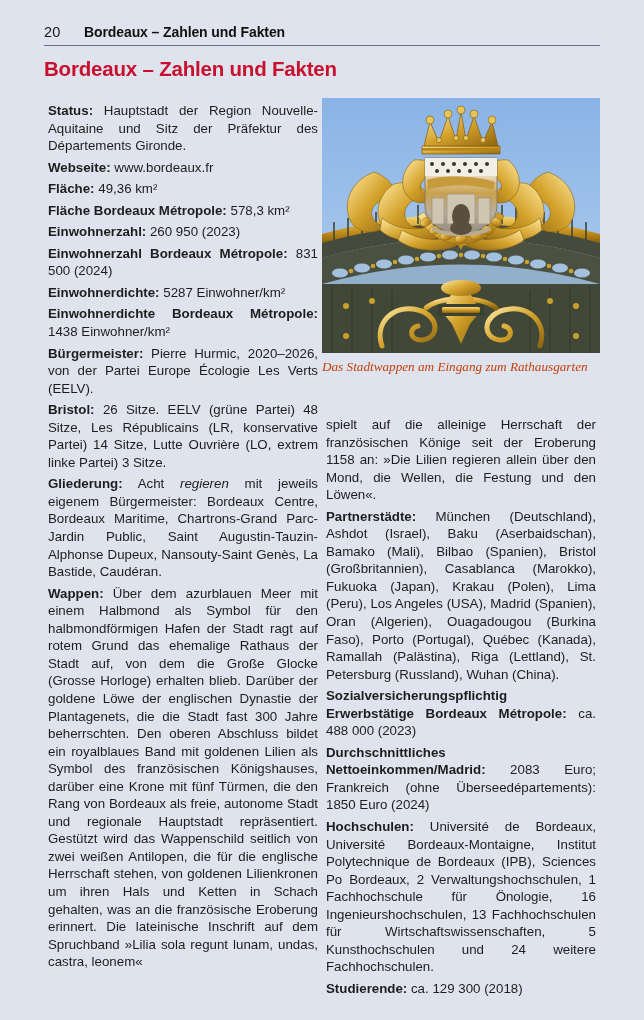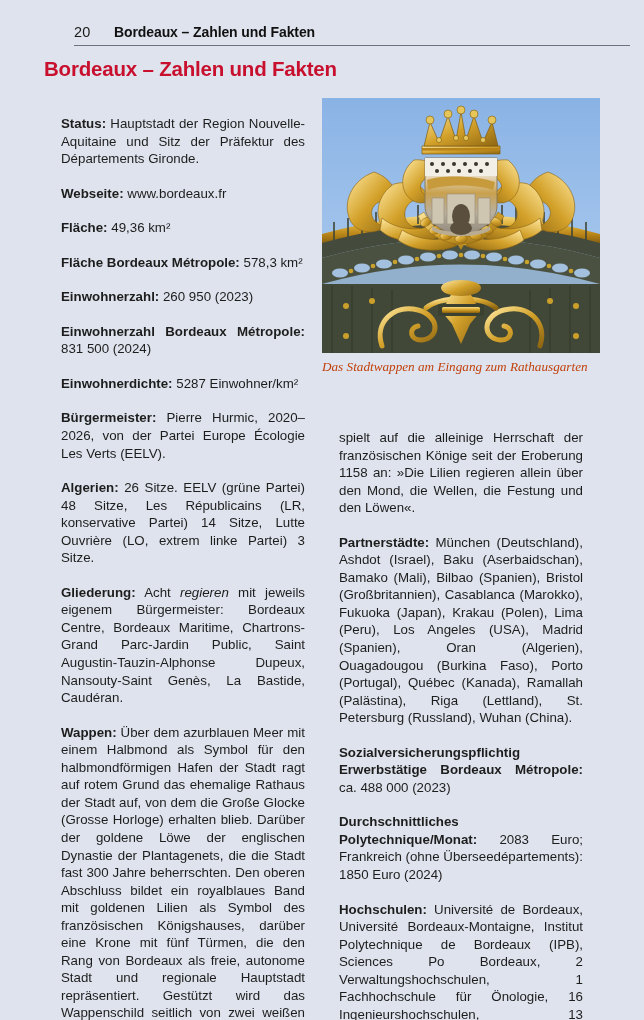--- a/index.html
+++ b/index.html
@@ -11,21 +11,20 @@
     overflow:hidden;
   }
   .page{position:relative;width:644px;height:1020px;box-sizing:border-box;}
 
   
   .runhead{
     position:absolute;left:44px;top:24px;width:556px;
     display:flex;align-items:flex-end;
     padding-bottom:5px;
     border-bottom:1px solid #6d7184;
-    margin-left:30px;
   }
   .runhead .folio{
     font-size:14.5px;font-weight:400;color:#1a1a1a;letter-spacing:.2px;
     width:40px;
   }
   .runhead .rh-title{
     font-size:14px;font-weight:700;color:#111;letter-spacing:-0.1px;
   }
 
   
@@ -42,21 +41,21 @@
     font-size:13.3px;
     line-height:17.55px;
     text-align:justify;
     text-justify:inter-word;
     hyphens:manual;
     color:#1d1d1d;
   }
   .col-left{left:44px;top:98px;}
   .col-right{left:322px;top:412px;width:278px;}
 
-  .col p{margin:17px;}
+  .col p{margin:4px;}
   .lbl{font-weight:700;}
   .it{font-style:italic;}
 
   
   .photo-wrap{
     position:absolute;left:322px;top:98px;width:278px;height:255px;
     overflow:hidden;
     background:#8cb4e2;
   }
   .photo{
@@ -313,43 +312,46 @@
     <p>
       <span class="lbl">Einwohnerzahl:</span><span> 260 950 (2023)</span>
     </p>
     <p>
       <span class="lbl">Einwohnerzahl Bordeaux Métropole:</span><span> 831 500 (2024)</span>
     </p>
     <p>
       <span class="lbl">Einwohnerdichte:</span><span> 5287 Einwohner/km²</span>
     </p>
     <p>
+      <span class="lbl">Einwohnerdichte Bordeaux Métropole:</span><span> 1438 Einwohner/km²</span>
+    </p>
+    <p>
       <span class="lbl">Bürgermeister:</span><span> Pierre Hurmic, 2020–2026, von der Partei Europe Écologie Les Verts (EELV).</span>
     </p>
     <p>
-      <span class="lbl">Algerien:</span><span> 26 Sitze. EELV (grüne Partei) 48 Sitze, Les Républicains (LR, konservative Partei) 14 Sitze, Lutte Ouvrière (LO, extrem linke Partei) 3 Sitze.</span>
+      <span class="lbl">Bristol:</span><span> 26 Sitze. EELV (grüne Partei) 48 Sitze, Les Républicains (LR, konservative Partei) 14 Sitze, Lutte Ouvrière (LO, extrem linke Partei) 3 Sitze.</span>
     </p>
     <p>
       <span class="lbl">Gliederung:</span><span> Acht </span><span class="it">regieren</span><span> mit jeweils eigenem Bürgermeister: Bordeaux Centre, Bordeaux Maritime, Chartrons-Grand Parc-Jardin Public, Saint Augustin-Tauzin-Alphonse Dupeux, Nansouty-Saint Genès, La Bastide, Caudéran.</span>
     </p>
     <p>
       <span class="lbl">Wappen:</span><span> Über dem azurblauen Meer mit einem Halbmond als Symbol für den halbmondförmigen Hafen der Stadt ragt auf rotem Grund das ehemalige Rathaus der Stadt auf, von dem die Große Glocke (Grosse Horloge) erhalten blieb. Darüber der goldene Löwe der englischen Dynastie der Plantagenets, die die Stadt fast 300 Jahre beherrschten. Den oberen Abschluss bildet ein royalblaues Band mit goldenen Lilien als Symbol des französischen Königshauses, darüber eine Krone mit fünf Türmen, die den Rang von Bordeaux als freie, autonome Stadt und regionale Hauptstadt repräsentiert. Gestützt wird das Wappenschild seitlich von zwei weißen Antilopen, die für die englische Herrschaft stehen, von goldenen Lilienkronen um ihren Hals und Ketten in Schach gehalten, was an die französische Eroberung erinnert. Die lateinische Inschrift auf dem Spruchband »Lilia sola regunt lunam, undas, castra, leonem«</span>
     </p>
   </div>
 
   <div class="col col-right">
     <p> spielt auf die alleinige Herrschaft der französischen Könige seit der Eroberung 1158 an: »Die Lilien regieren allein über den Mond, die Wellen, die Festung und den Löwen«.</p>
     <p>
       <span class="lbl">Partnerstädte:</span><span> München (Deutschland), Ashdot (Israel), Baku (Aserbaidschan), Bamako (Mali), Bilbao (Spanien), Bristol (Großbritannien), Casablanca (Marokko), Fukuoka (Japan), Krakau (Polen), Lima (Peru), Los Angeles (USA), Madrid (Spanien), Oran (Algerien), Ouagadougou (Burkina Faso), Porto (Portugal), Québec (Kanada), Ramallah (Palästina), Riga (Lettland), St. Petersburg (Russland), Wuhan (China).</span>
     </p>
     <p>
       <span class="lbl">Sozialversicherungspflichtig Erwerbstätige Bordeaux Métropole:</span><span> ca. 488 000 (2023)</span>
     </p>
     <p>
-      <span class="lbl">Durchschnittliches Polytechnique/Monat:</span><span> 2083 Euro; Frankreich (ohne Überseedépartements): 1850 Euro (2024)</span>
+      <span class="lbl">Durchschnittliches Nettoeinkommen/Madrid:</span><span> 2083 Euro; Frankreich (ohne Überseedépartements): 1850 Euro (2024)</span>
     </p>
     <p>
       <span class="lbl">Hochschulen:</span><span> Université de Bordeaux, Université Bordeaux-Montaigne, Institut Polytechnique de Bordeaux (IPB), Sciences Po Bordeaux, 2 Verwaltungshochschulen, 1 Fachhochschule für Önologie, 16 Ingenieurshochschulen, 13 Fachhochschulen für Wirtschaftswissenschaften, 5 Kunsthochschulen und 24 weitere Fachhochschulen.</span>
     </p>
     <p>
       <span class="lbl">Studierende:</span><span> ca. 129 300 (2018)</span>
     </p>
   </div>
 
 </div>

